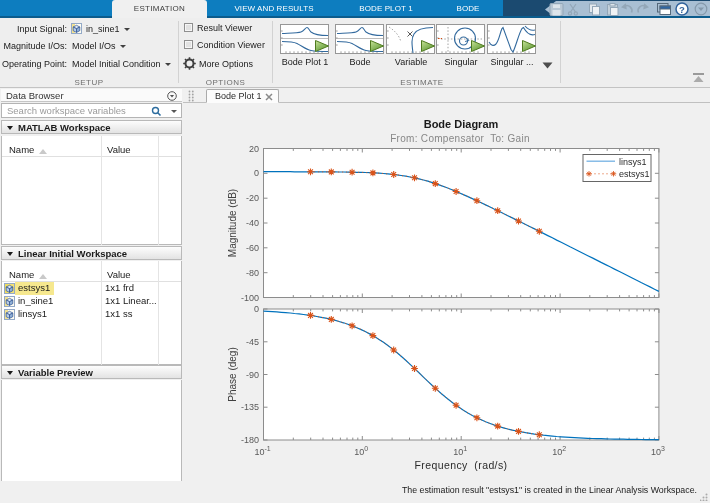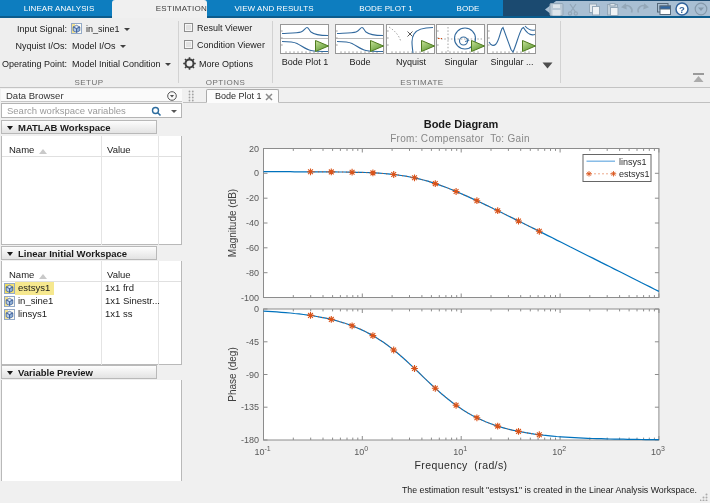--- a/index.html
+++ b/index.html
@@ -1,54 +1,53 @@
 <!DOCTYPE html>
 <html><head><meta charset="utf-8"><style>
 *{margin:0;padding:0;box-sizing:border-box}
 body{font-family:"Liberation Sans",sans-serif;width:710px;height:503px;overflow:hidden}
 #app{position:relative;width:710px;height:503px;background:#f0f0f0;font-family:"Liberation Sans",sans-serif}
 #tabstrip{position:absolute;left:0;top:0;width:710px;height:18px;background:#0d7dbf}
 #tabline{position:absolute;left:0;top:16px;width:710px;height:2px;background:#0b5c8d}
 .ttab{position:absolute;top:0;height:16px;line-height:17px;color:#fff;font-size:8px;letter-spacing:.1px;text-align:center}
-#seltab{position:absolute;left:112px;top:0;width:95px;height:18px;background:#f0f0f0;border-radius:3px 3px 0 0;color:#3c3c3c;font-size:8px;letter-spacing:.3px;text-align:right;line-height:17px}
+#seltab{position:absolute;left:112px;top:0;width:95px;height:18px;background:#f0f0f0;border-radius:3px 3px 0 0;color:#3c3c3c;font-size:8px;letter-spacing:.3px;text-align:center;line-height:17px}
 #navy{position:absolute;left:503px;top:0;width:207px;height:18px;background:#1b4a70}
 #qat{position:absolute;left:556px;top:1px;width:154px;height:17px;background:#a9bfd3}
 #ribbon{position:absolute;left:0;top:18px;width:710px;height:70px;background:#eeeeee;border-bottom:1px solid #c3c3c3}
 .rdiv{position:absolute;top:3px;height:62px;width:1px;background:#d2d2d2}
 .seclab{position:absolute;top:60px;font-size:8px;color:#6e6e6e;letter-spacing:.5px;text-align:center}
 .rlabel{position:absolute;font-size:9px;color:#1a1a1a;text-align:right}
 .rval{position:absolute;font-size:9px;color:#1a1a1a}
 .caret{display:inline-block;width:0;height:0;border-left:3px solid transparent;border-right:3px solid transparent;border-top:3.5px solid #404040;vertical-align:1px;margin-left:4px}
 .cbx{position:absolute;width:9px;height:9px;background:#e2e2e2;border:1px solid #8f8f8f;box-shadow:inset 0 0 0 1px #f6f6f6}
 .gitem{position:absolute;top:6px;width:49px;height:30px;background:#fff;border:1px solid #979797}
 .glabel{position:absolute;top:39px;font-size:9px;color:#1a1a1a;text-align:center}
 #lpanel{position:absolute;left:0;top:89px;width:183px;height:392px;background:#f0f0f0}
 #dbbar{position:absolute;left:1px;top:0;width:181px;height:13px;background:#fafafa;border-bottom:1px solid #c5c5c5;font-size:9.5px;color:#333;line-height:13px;padding-left:5px}
 #search{position:absolute;left:1px;top:14px;width:181px;height:15px;background:#fff;border:1px solid #b4b4b4;font-size:9.5px;color:#9b9b9b;line-height:14px;padding-left:5px}
-.shead{position:absolute;left:1px;width:156px;height:14px;background:linear-gradient(#fdfdfd,#e3e3e3);border:1px solid #b9b9b9;font-size:9.5px;font-weight:bold;color:#1a1a1a;line-height:13px;padding-left:16px}
+.shead{position:absolute;left:1px;width:181px;height:14px;background:linear-gradient(#fdfdfd,#e3e3e3);border:1px solid #b9b9b9;font-size:9.5px;font-weight:bold;color:#1a1a1a;line-height:13px;padding-left:16px}
 .shead:before{content:"";position:absolute;left:5px;top:5px;width:0;height:0;border-left:3.5px solid transparent;border-right:3.5px solid transparent;border-top:4px solid #1a1a1a}
 .tbl{position:absolute;left:1px;width:181px;background:#fff;border:1px solid #b9b9b9;border-top:none}
 .thead{position:relative;height:21px;border-bottom:1px solid #e0e0e0;font-size:9.5px;color:#1a1a1a}
 .trow{position:relative;height:13px;font-size:9.5px;color:#1a1a1a}
 .col2{position:absolute;left:103px;top:0}
 .vline{position:absolute;top:0;width:1px;background:#e4e4e4}
 #docbar{position:absolute;left:183px;top:89px;width:527px;height:14px;background:#f0f0f0;border-bottom:1px solid #c0c0c0}
 #doctab{position:absolute;left:206px;top:89px;width:73px;height:14px;background:#fcfcfc;border:1px solid #ababab;border-bottom:1px solid #fcfcfc;border-radius:2px 2px 0 0;font-size:9px;color:#2b2b2b;line-height:13px;padding-left:8px}
 #statusbar{position:absolute;left:0;top:481px;width:710px;height:22px;background:#f0f0f0}
 #stattext{position:absolute;right:13px;top:4px;font-size:8.8px;color:#1a1a1a}
 </style></head><body>
 <div id="app">
 <div id="tabstrip"></div>
 <div id="navy"></div>
 <div id="qat"></div>
 <svg style="position:absolute;left:545px;top:1px" width="11" height="17">
       <path d="M11,0 L11,17 L0,8.5 Z" fill="#a9bfd3"></path>
     </svg>
 <div id="tabline"></div>
-<div class="ttab" style="left:14px;width:90px">LINEAR ANALYSIS</div>
 <div id="seltab">ESTIMATION</div>
 <div class="ttab" style="left:219px;width:110px">VIEW AND RESULTS</div>
 <div class="ttab" style="left:352px;width:68px">BODE PLOT 1</div>
 <div class="ttab" style="left:447px;width:42px">BODE</div>
 <svg style="position:absolute;left:546px;top:1px" width="164" height="17" viewBox="0 0 164 17">
 <g stroke="#93a7b8" stroke-width="1">
 <rect x="4" y="2.5" width="13" height="12" rx="1" fill="#b9c8d5"></rect>
         <rect x="7" y="3.5" width="7" height="3.5" fill="#dde5eb" stroke="none"></rect>
         <rect x="6.5" y="9" width="8" height="5.5" fill="#dde5eb" stroke="none"></rect>
 <g fill="none" stroke-width="1.2">
@@ -83,21 +82,21 @@
       </g>
 </svg>
 <div id="ribbon">
 <div class="rdiv" style="left:178px"></div>
 <div class="rdiv" style="left:272px"></div>
 <div class="rdiv" style="left:560px"></div>
 <div class="seclab" style="left:39px;width:100px">SETUP</div>
 <div class="seclab" style="left:178px;width:95px">OPTIONS</div>
 <div class="seclab" style="left:372px;width:100px">ESTIMATE</div>
 <div class="rlabel" style="left:0px;top:6px;width:67px">Input Signal:</div>
-<div class="rlabel" style="left:0px;top:23px;width:67px">Nyquist I/Os:</div>
+<div class="rlabel" style="left:0px;top:23px;width:67px">Magnitude I/Os:</div>
 <div class="rlabel" style="left:0px;top:41px;width:67px">Operating Point:</div>
 <div class="rval" style="left:86px;top:6px">in_sine1<span class="caret"></span></div>
 <div class="rval" style="left:72px;top:23px">Model I/Os<span class="caret"></span></div>
 <div class="rval" style="left:72px;top:41px">Model Initial Condition<span class="caret"></span></div>
 <svg style="position:absolute;left:71px;top:5px" width="11" height="11" viewBox="0 0 11 11">
         <rect x="0.5" y="0.5" width="10" height="10" fill="#fdfcf2" stroke="#93a9c7"></rect>
         <rect x="1" y="1" width="3" height="9" fill="#f1e192"></rect>
         <g stroke="#2b4f8e" stroke-width="0.7">
           <polygon points="2.2,4 5.5,2.3 8.8,4 5.5,5.7" fill="#dce7f5"></polygon>
           <polygon points="2.2,4 5.5,5.7 5.5,9.4 2.2,7.7" fill="#b8cce8"></polygon>
@@ -146,21 +145,21 @@
         <div class="glabel" style="left:329px;width:62px">Bode</div>
         <div class="gitem" style="left:386px"><svg width="47" height="28" viewBox="0 0 47 28">
             <path d="M5,28v-1.7 M9,28v-1.7 M13,28v-1.7 M17,28v-1.7 M21,28v-1.7 M25,28v-1.7 M29,28v-1.7 M33,28v-1.7 M37,28v-1.7 M41,28v-1.7 M0,6h1.7 M0,13h1.7 M0,20h1.7" stroke="#888" stroke-width="0.8" fill="none"></path>
             <path d="M2,2 C8,6 12,10 14,17" stroke="#999" stroke-width="0.9" stroke-dasharray="1.5 1.8" fill="none"></path>
             <path d="M20.5,6.5 L25.5,11.5 M25.5,6.5 L20.5,11.5" stroke="#444" stroke-width="0.9" fill="none"></path>
             <path d="M26,28 C25,20 24,14 27,9 C30,4 37,2.5 46,2.5" stroke="#336a9e" stroke-width="1.1" fill="none"></path>
           </svg></div>
         <svg style="position:absolute;left:421px;top:22px" width="15" height="12" viewBox="0 0 15 12">
           <polygon points="0.5,0.5 13.5,6 0.5,11.5" fill="url(#ga)" stroke="#4e7a1e" stroke-width="1"></polygon>
         </svg>
-        <div class="glabel" style="left:380px;width:62px">Nyquist</div>
+        <div class="glabel" style="left:380px;width:62px">Variable</div>
         <div class="gitem" style="left:436px"><svg width="47" height="28" viewBox="0 0 47 28">
             <path d="M5,28v-1.7 M9,28v-1.7 M13,28v-1.7 M17,28v-1.7 M21,28v-1.7 M25,28v-1.7 M29,28v-1.7 M33,28v-1.7 M37,28v-1.7 M41,28v-1.7 M0,6h1.7 M0,13h1.7 M0,20h1.7" stroke="#888" stroke-width="0.8" fill="none"></path>
             <path d="M11,2 V27" stroke="#999" stroke-width="0.9" stroke-dasharray="1.5 1.8" fill="none"></path>
             <path d="M4,14 H45" stroke="#999" stroke-width="0.9" stroke-dasharray="1.5 1.8" fill="none"></path>
             <path d="M1,13.5 h4" stroke="#d04a12" stroke-width="1.2" stroke-dasharray="1.6 1.2" fill="none"></path>
             <circle cx="28" cy="13.5" r="10.5" stroke="#336a9e" stroke-width="1.1" fill="none"></circle>
             <circle cx="26.5" cy="16" r="4" stroke="#336a9e" stroke-width="1.1" fill="none"></circle>
             <path d="M29.5,13 l2.5,2.5 l-4,1" stroke="#336a9e" stroke-width="0.9" fill="none"></path>
           </svg></div>
         <svg style="position:absolute;left:471px;top:22px" width="15" height="12" viewBox="0 0 15 12">
@@ -235,21 +234,21 @@
           <svg style="position:absolute;left:2px;top:1px" width="11" height="11" viewBox="0 0 11 11">
             <rect x="0.5" y="0.5" width="10" height="10" fill="#fdfcf2" stroke="#93a9c7"></rect>
             <rect x="1" y="1" width="3" height="9" fill="#f1e192"></rect>
             <g stroke="#2b4f8e" stroke-width="0.7">
               <polygon points="2.2,4 5.5,2.3 8.8,4 5.5,5.7" fill="#dce7f5"></polygon>
               <polygon points="2.2,4 5.5,5.7 5.5,9.4 2.2,7.7" fill="#b8cce8"></polygon>
               <polygon points="8.8,4 5.5,5.7 5.5,9.4 8.8,7.7" fill="#8fb0d8"></polygon>
             </g>
           </svg>
           <span style="position:absolute;left:16px;top:0">in_sine1</span>
-          <span class="col2">1x1 Sinestr...</span>
+          <span class="col2">1x1 Linear...</span>
         </div>
  <div class="trow">
           <svg style="position:absolute;left:2px;top:1px" width="11" height="11" viewBox="0 0 11 11">
             <rect x="0.5" y="0.5" width="10" height="10" fill="#fdfcf2" stroke="#93a9c7"></rect>
             <rect x="1" y="1" width="3" height="9" fill="#f1e192"></rect>
             <g stroke="#2b4f8e" stroke-width="0.7">
               <polygon points="2.2,4 5.5,2.3 8.8,4 5.5,5.7" fill="#dce7f5"></polygon>
               <polygon points="2.2,4 5.5,5.7 5.5,9.4 2.2,7.7" fill="#b8cce8"></polygon>
               <polygon points="8.8,4 5.5,5.7 5.5,9.4 8.8,7.7" fill="#8fb0d8"></polygon>
             </g>

